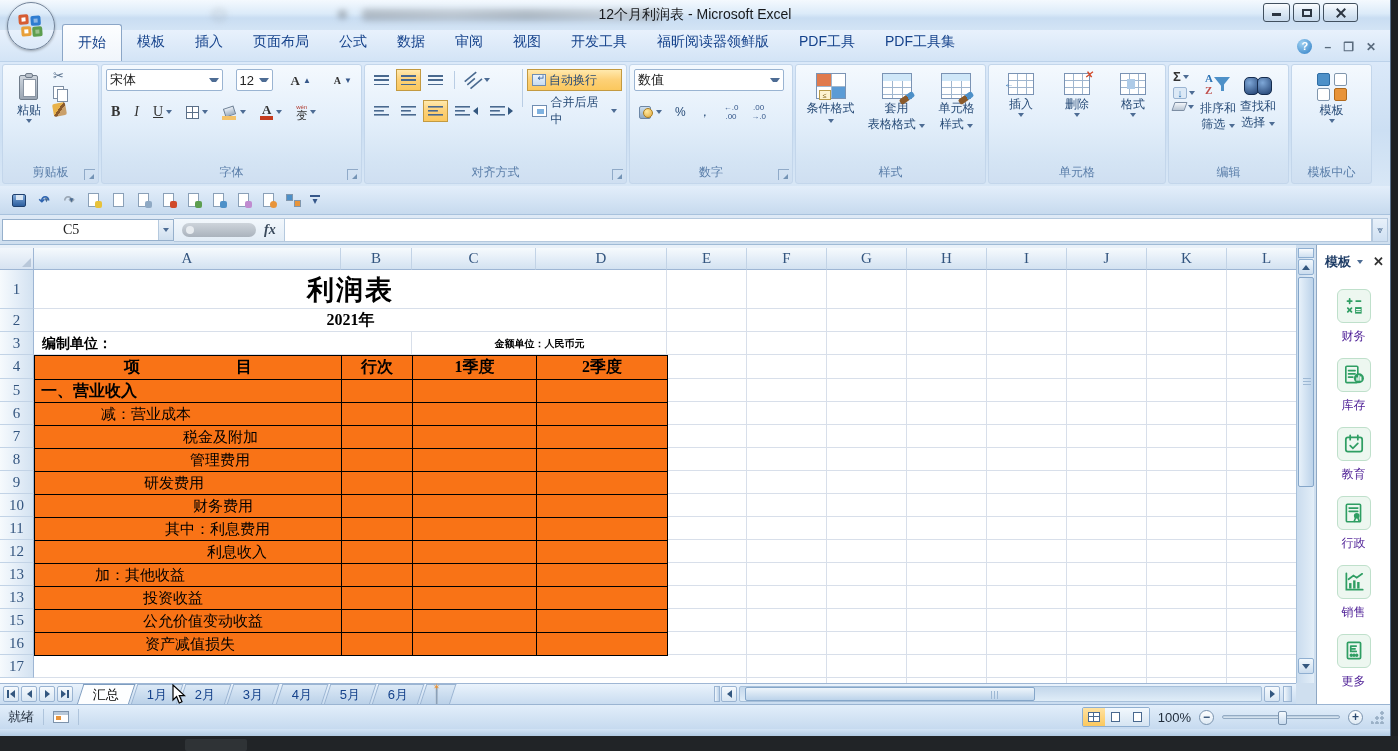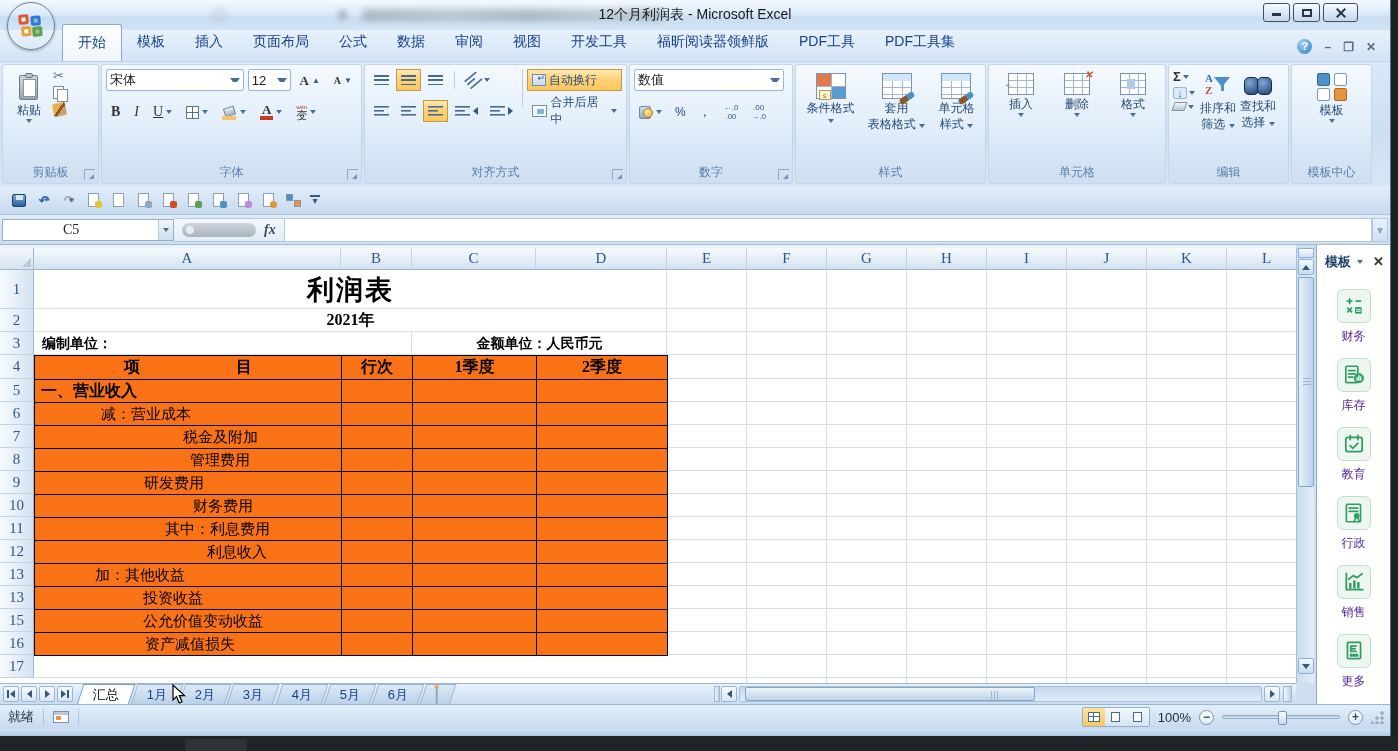--- a/index.html
+++ b/index.html
@@ -164,21 +164,21 @@
   .colheads{position:absolute;left:34px;top:3px;height:22px;display:flex;overflow:hidden;width:1262px}
   .ch{height:22px;background:linear-gradient(#f6fafd,#e3edf7 55%,#d3e2f1);border-right:1px solid #c2d3e6;border-bottom:1px solid #9eb6d4;color:#33557f;font-family:"Liberation Serif",serif;font-size:15px;display:flex;align-items:center;justify-content:center;flex:0 0 auto}
   .rowheads{position:absolute;left:0;top:25px;width:34px;height:413px;overflow:hidden}
   .rh{width:34px;background:linear-gradient(90deg,#f6fafd,#e3edf7 55%,#d3e2f1);border-bottom:1px solid #c2d3e6;border-right:1px solid #9eb6d4;color:#33557f;font-family:"Liberation Serif",serif;font-size:15px;display:flex;align-items:center;justify-content:center}
   .canvas{position:absolute;left:34px;top:25px;width:1262px;height:413px;background:#fff;overflow:hidden}
   .gl{position:absolute;background:#d8dfea}
   .mtext{position:absolute;font-family:"Liberation Serif",serif;color:#000;display:flex;align-items:center;overflow:hidden}
   .t-title{left:0;top:0;width:633px;height:39px;justify-content:center;font-size:27px;font-weight:bold;letter-spacing:2px}
   .t-sub{left:0;top:39px;width:633px;height:23px;justify-content:center;font-size:16px;font-weight:bold}
   .t-prep{left:0;top:62px;width:378px;height:23px;padding-left:8px;font-size:14px;font-weight:bold}
-  .t-unit{left:378px;top:62px;width:255px;height:23px;justify-content:center;font-size:14px;font-weight:bold}
+  .t-unit{left:378px;top:62px;width:255px;height:23px;justify-content:center;font-size:10px;font-weight:bold}
   .ptable{position:absolute;left:0;top:85px;width:634px;border-left:1px solid #000;border-top:1px solid #000;background:#f97316}
   .prow{display:flex;height:23px}
   .prow.head{height:24px}
   .pcell{border-right:1px solid #000;border-bottom:1px solid #000;height:100%;display:flex;align-items:center;font-family:"Liberation Serif",serif;font-size:15px;color:#000;overflow:hidden;white-space:nowrap}
   .c0{flex:0 0 307px}.c1{flex:0 0 71px}.c2{flex:0 0 124px}.c3{flex:0 0 131px}
   .prow.head .pcell{justify-content:center;font-weight:bold;font-size:16px}
   
   .vscroll{position:absolute;left:1296px;top:3px;width:18px;height:435px;background:linear-gradient(90deg,#cADCEe,#e3eef8);border-left:1px solid #a7c0da}
   .vsplit{position:absolute;left:1px;top:0;width:16px;height:10px;background:linear-gradient(#f8fbfe,#cfe0f1);border:1px solid #8fafd1}
   .sbtn{position:absolute;left:1px;width:16px;height:16px;background:linear-gradient(#f2f8fd,#cadcee);border:1px solid #8fafd1;border-radius:2px;display:flex;align-items:center;justify-content:center}
@@ -322,21 +322,21 @@
             <span class="copyic"></span>
             <span class="brushic"></span>
           </div>
         </div>
         <div class="glabel">剪贴板</div>
         <div class="dlg"></div>
       </div>
 
       <div class="rgroup" style="width:261px">
         <div class="gbody">
-          <div class="rowflex" style="gap:4px">
+          <div class="rowflex" style="gap:13px">
             <div class="selbox" style="width:150px">
                 <span>宋体</span>
                 <span class="dd caret"></span>
               </div>
             <div class="selbox" style="width:46px">
                 <span>12</span>
                 <span class="dd caret"></span>
               </div>
             <div class="smallbtn">
                 <span class="fontA">A</span>

